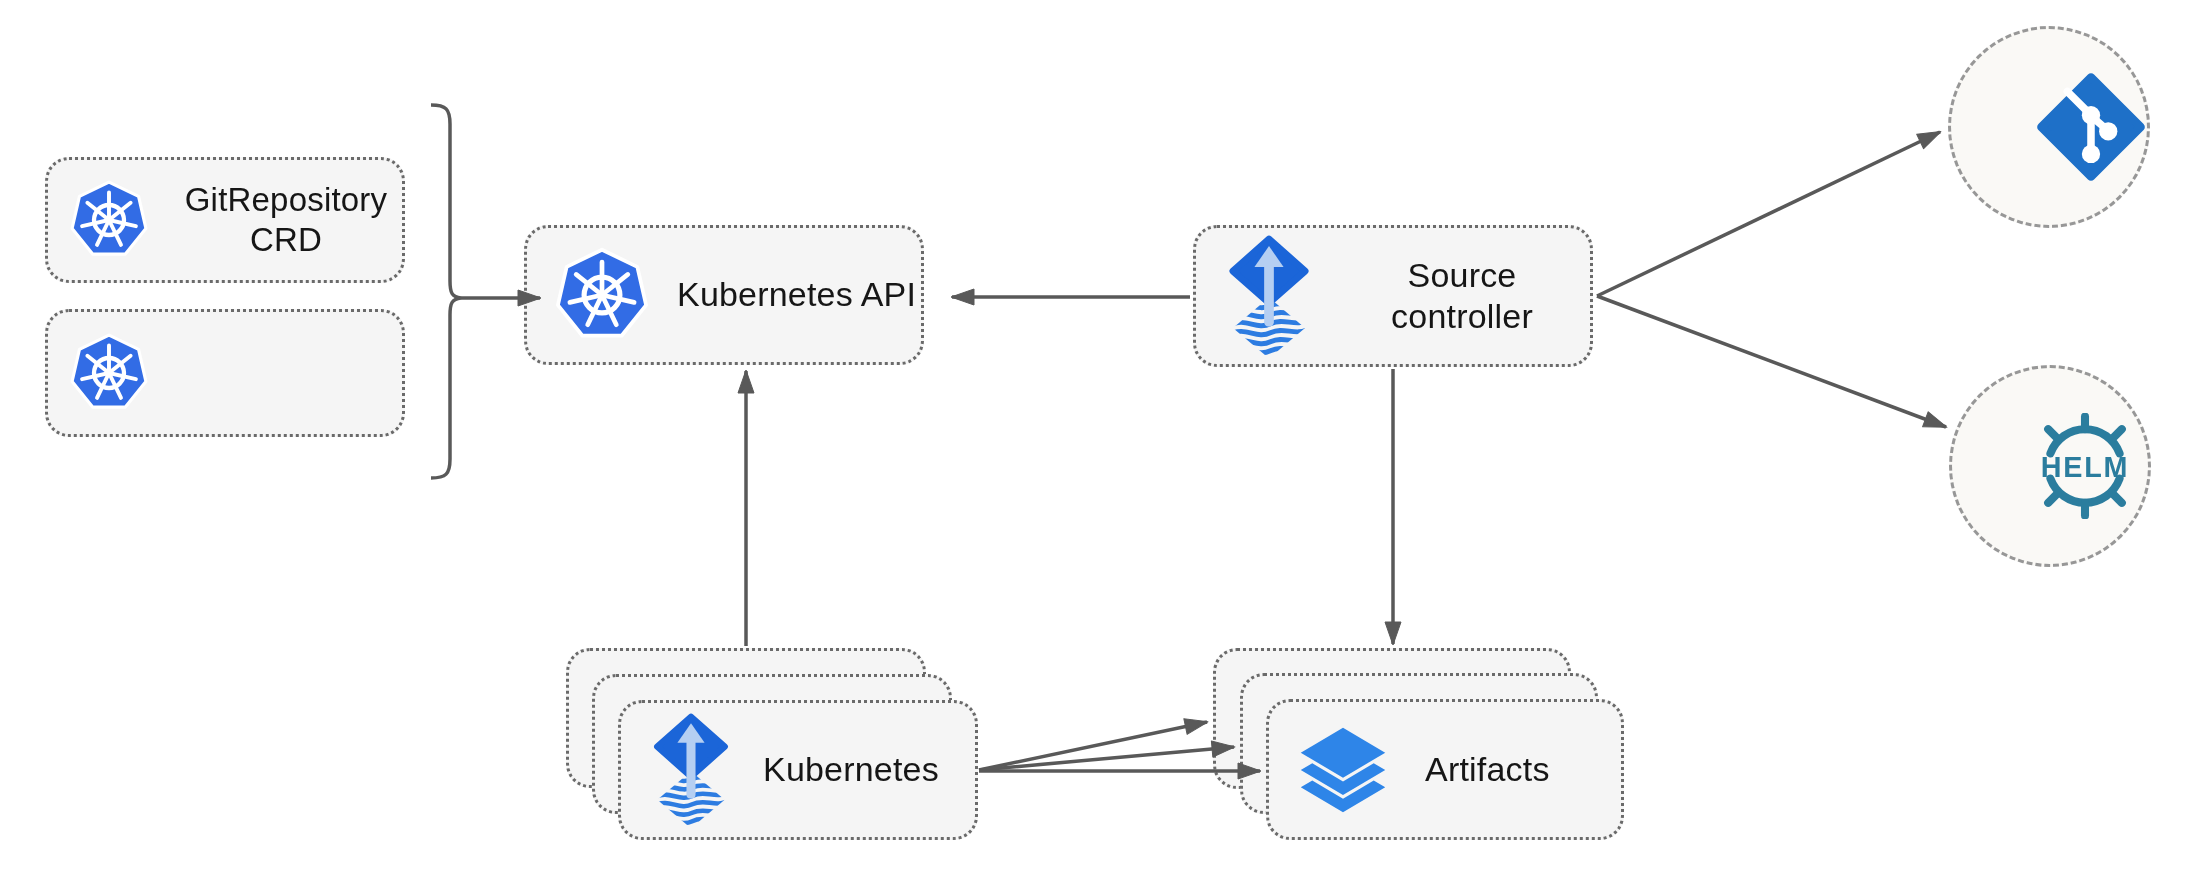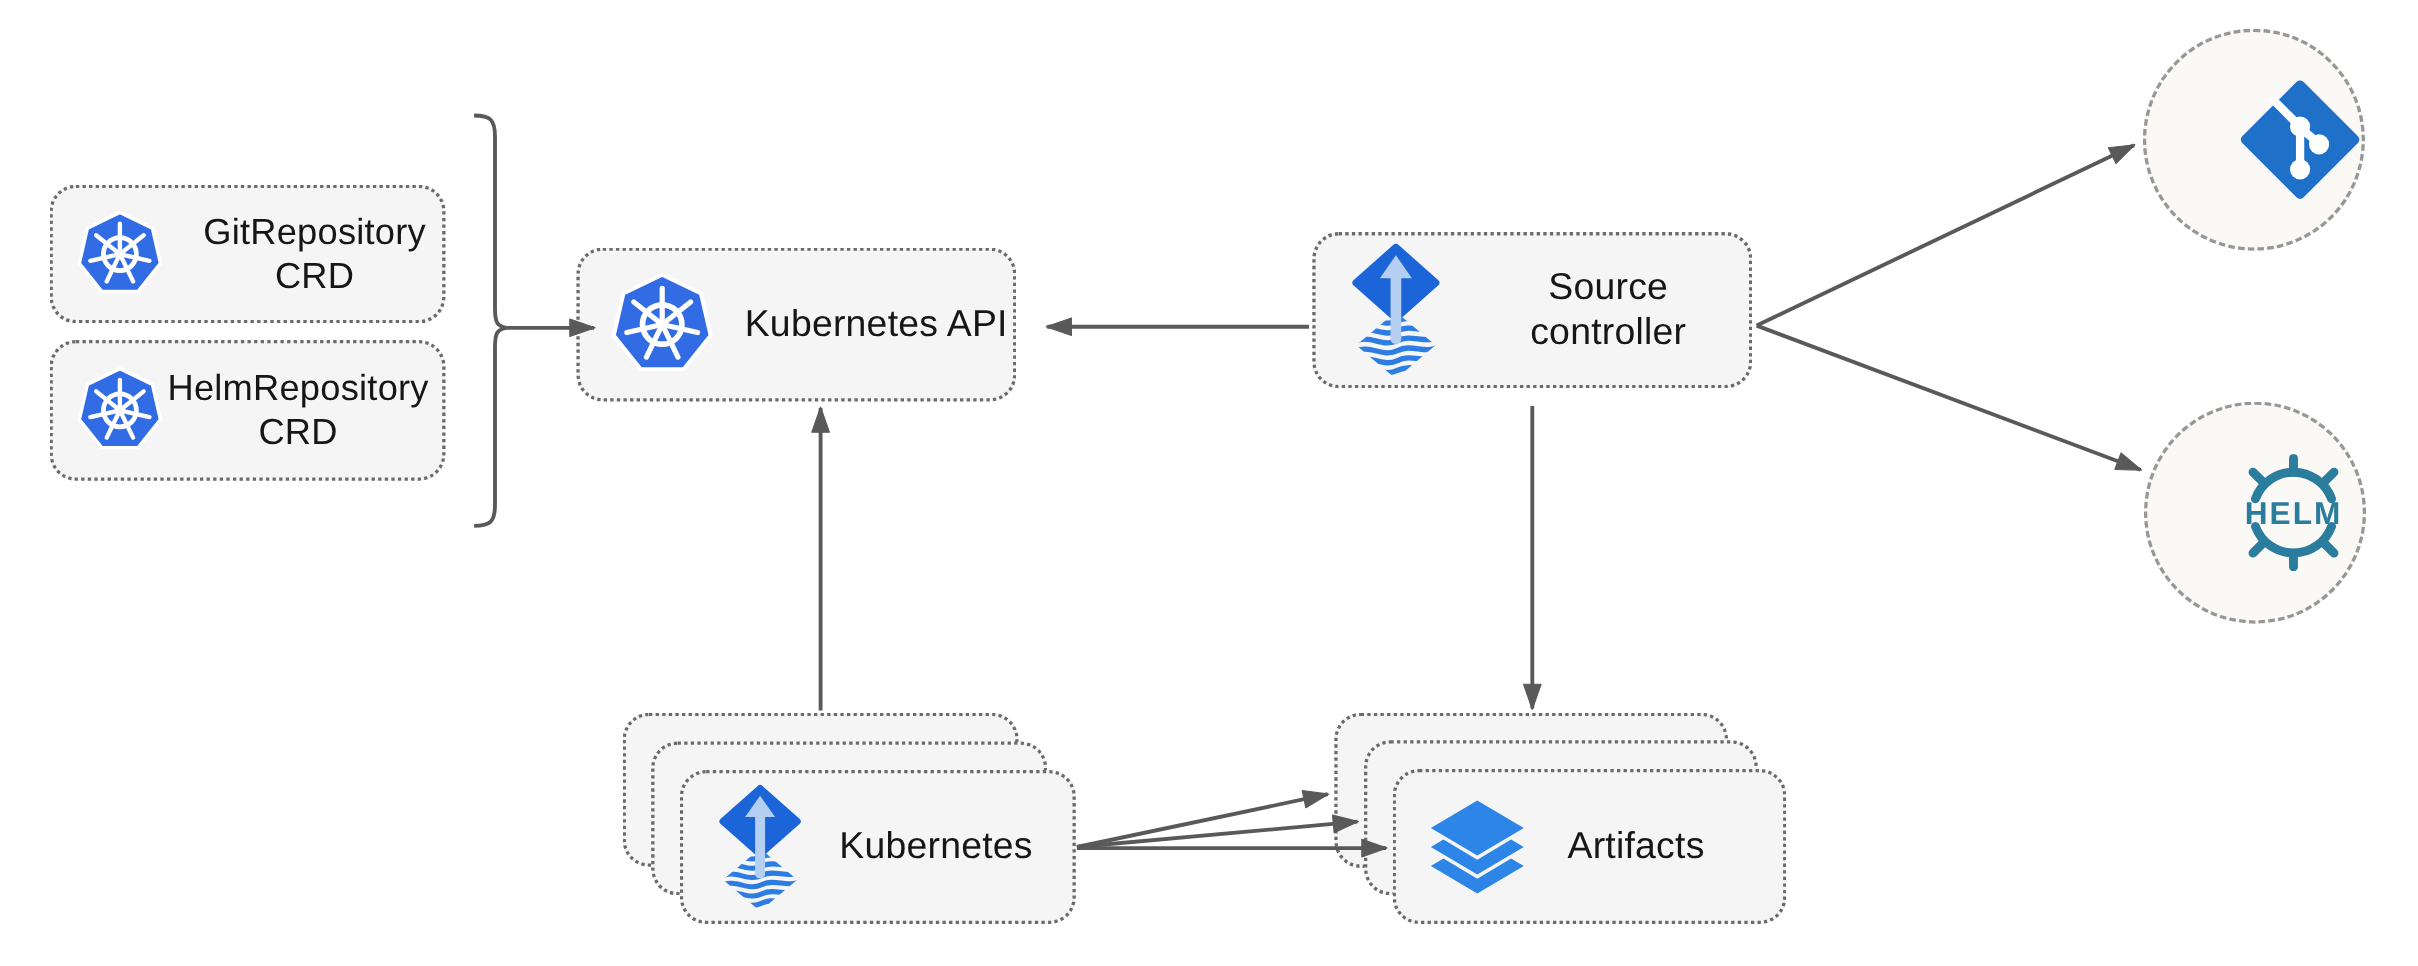--- a/index.html
+++ b/index.html
@@ -31,27 +31,27 @@
     position:absolute;box-sizing:border-box;
     background:#faf9f6;
     border:3px dashed #979797;
     border-radius:50%;
     display:flex;align-items:center;justify-content:flex-end;
     z-index:3;
   }
   .icon{display:block;flex:0 0 auto;}
   .overlay{position:absolute;left:0;top:0;z-index:6;pointer-events:none;}
   
-  #gitrepo-crd{left:45px;top:168px;width:360px;height:126px;padding-left:20px;gap:30px;}
+  #gitrepo-crd{left:45px;top:157px;width:360px;height:126px;padding-left:20px;gap:30px;}
   #helmrepo-crd{left:45px;top:309px;width:360px;height:128px;padding-left:20px;}
   #gitrepo-crd .label,#helmrepo-crd .label{flex:1;font-size:33px;padding-right:10px;}
   #gitrepo-crd .label{max-width:244px;margin:0 auto;}
   #helmrepo-crd .label{max-width:256px;margin:0 auto;}
   #k8s-api{left:524px;top:225px;width:400px;height:140px;padding-left:26px;gap:26px;}
-  #source-controller{left:1193px;top:211px;width:400px;height:142px;padding-left:30px;gap:30px;}
+  #source-controller{left:1193px;top:225px;width:400px;height:142px;padding-left:30px;gap:30px;}
   #source-controller .label{width:240px;}
   #consumers{left:618px;top:700px;width:360px;height:140px;padding-left:30px;gap:32px;}
   #artifacts{left:1266px;top:699px;width:358px;height:141px;padding-left:26px;gap:34px;}
   #consumers-stack-back{left:566px;top:648px;width:360px;height:140px;z-index:1;}
   #consumers-stack-mid{left:592px;top:674px;width:360px;height:140px;z-index:2;}
   #artifacts-stack-back{left:1213px;top:648px;width:358px;height:141px;z-index:1;}
   #artifacts-stack-mid{left:1240px;top:673px;width:358px;height:141px;z-index:2;}
   #git-circle{left:1948px;top:26px;width:202px;height:202px;}
   #helm-circle{left:1949px;top:365px;width:202px;height:202px;}
 </style>
@@ -89,21 +89,20 @@
         <line x1="50" y1="52" x2="77.4" y2="30.2"></line>
       <line x1="50" y1="52" x2="84.1" y2="59.8"></line>
         <line x1="50" y1="52" x2="65.2" y2="83.5"></line>
       <line x1="50" y1="52" x2="34.8" y2="83.5"></line>
         <line x1="50" y1="52" x2="15.9" y2="59.8"></line>
       <line x1="50" y1="52" x2="22.6" y2="30.2"></line>
     </g>
     <circle cx="50" cy="52" r="19" fill="none" stroke="#ffffff" stroke-width="5.5"></circle>
     <circle cx="50" cy="52" r="5" fill="#ffffff"></circle>
   </svg>
-  <div class="label">HelmRepository CRD</div>
 </div>
 
 <div class="node" id="k8s-api">
   <svg class="icon" width="98" height="98" viewBox="0 0 100 104">
     <polygon points="50,4 87.5,22.1 96.8,62.7 70.8,95.2 29.2,95.2 3.2,62.7 12.5,22.1" fill="#326ce5" stroke="#ffffff" stroke-width="4" stroke-linejoin="round"></polygon>
     <g stroke="#ffffff" stroke-width="5" stroke-linecap="round">
       <line x1="50" y1="52" x2="50" y2="17"></line>
         <line x1="50" y1="52" x2="77.4" y2="30.2"></line>
       <line x1="50" y1="52" x2="84.1" y2="59.8"></line>
         <line x1="50" y1="52" x2="65.2" y2="83.5"></line>

